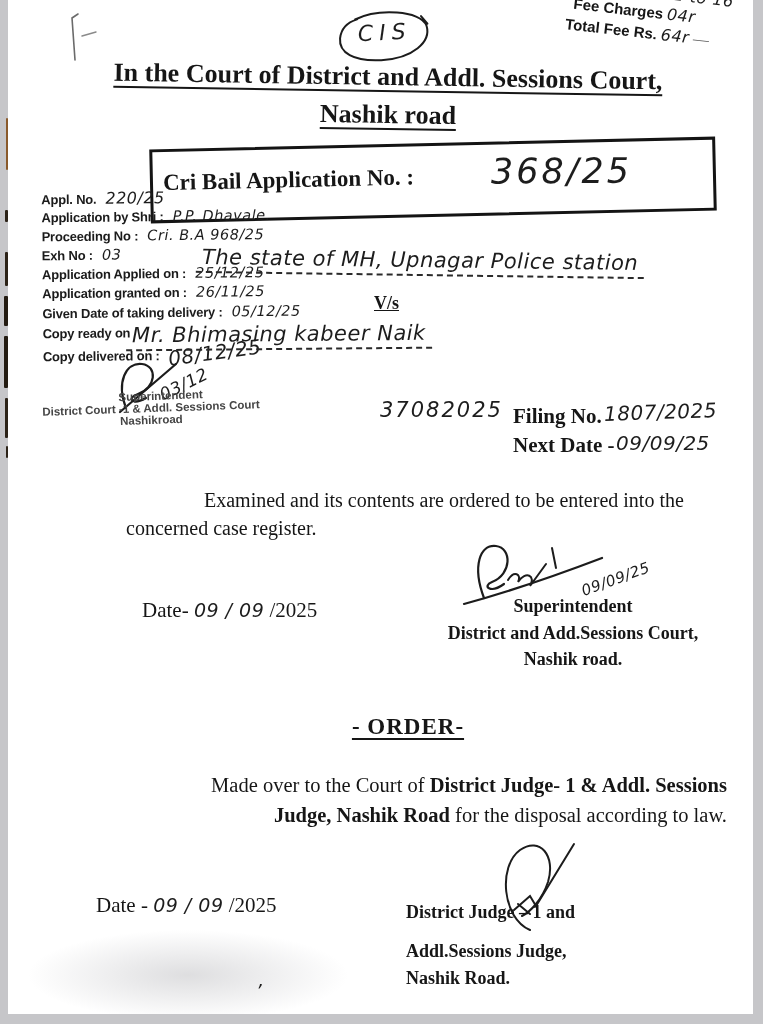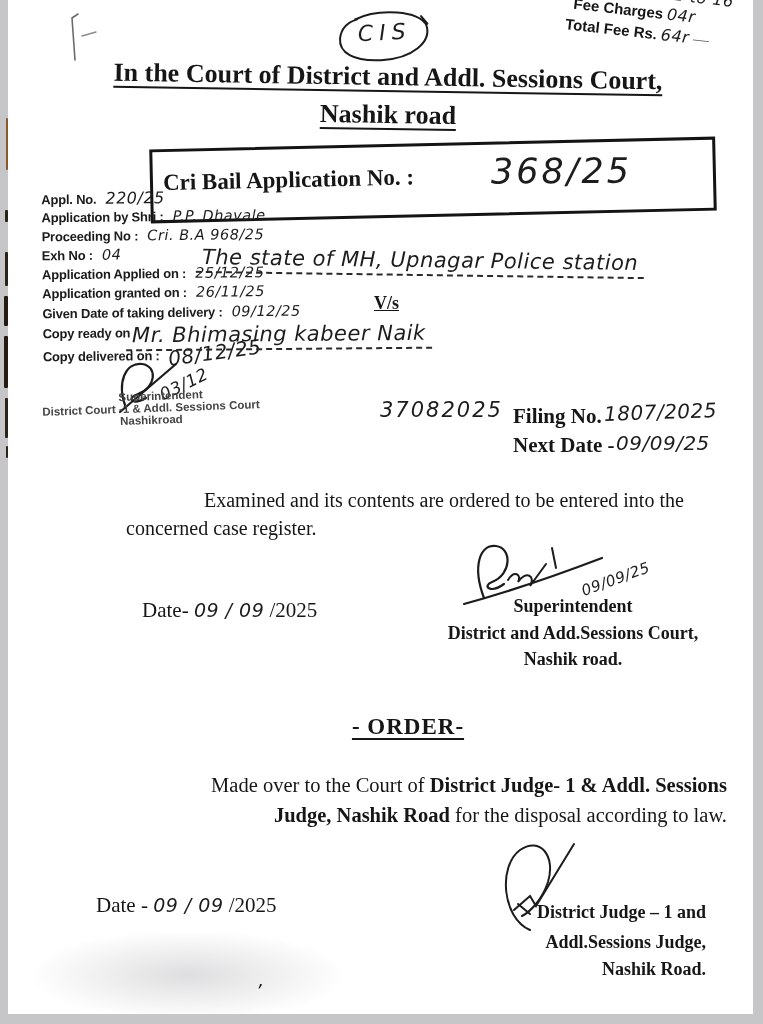--- a/index.html
+++ b/index.html
@@ -107,33 +107,33 @@
     <div style="height:19px;">
       <span class="metalabel">Application by Shri :</span>
       <span class="hw metaval">P.P. Dhavale.</span>
     </div>
     <div style="height:19px;">
       <span class="metalabel">Proceeding No :</span>
       <span class="hw metaval">Cri. B.A 968/25</span>
     </div>
     <div style="height:19px;">
       <span class="metalabel">Exh No :</span>
-      <span class="hw metaval">04</span>
+      <span class="hw metaval">03</span>
     </div>
     <div style="height:19px;">
       <span class="metalabel">Application Applied on :</span>
       <span class="hw metaval">25/12/25</span>
     </div>
     <div style="height:20px;">
       <span class="metalabel">Application granted on :</span>
       <span class="hw metaval">26/11/25</span>
     </div>
     <div style="height:20px;">
       <span class="metalabel">Given Date of taking delivery :</span>
-      <span class="hw metaval">09/12/25</span>
+      <span class="hw metaval">05/12/25</span>
     </div>
     <div style="height:18px;">
       <span class="metalabel">Copy ready on</span>
     </div>
     <div style="height:19px;">
       <span class="metalabel">Copy delivered on :</span>
       <span class="hw" style="display:inline-block; font-size:20px; margin-left:4px; transform:rotate(-7deg);">08/12/25</span>
     </div>
   </div>
 
@@ -197,21 +197,21 @@
     <span class="hw" style="font-size:19px;">09 / 09</span>
     <span class="serif"> /2025</span>
   </div>
 
   <svg class="abs" style="left:448px; top:838px;" width="170" height="100" viewBox="0 0 170 100">
     <path d="M74,92 C46,80 42,28 64,12 C84,-2 100,18 92,44 C86,62 74,74 66,78" stroke="#1c1c1c" stroke-width="2" fill="none" stroke-linecap="round"></path>
     <path d="M58,72 L74,58 L80,68 L118,6" stroke="#1c1c1c" stroke-width="2" fill="none" stroke-linecap="round"></path>
     <path d="M62,66 l12,10" stroke="#1c1c1c" stroke-width="2" fill="none" stroke-linecap="round"></path>
   </svg>
 
-  <div class="abs" style="left:398px; top:902px; width:300px; text-align:right;">
+  <div class="abs" style="left:398px; top:902px; width:300px; text-align:left;">
     <div class="serif b" style="font-size:18px;">District Judge – 1 and</div>
-    <div class="serif b" style="font-size:18px; margin-top:9px;">Addl.Sessions Judge,</div>
+    <div class="serif b" style="font-size:18px; margin-top:18px;">Addl.Sessions Judge,</div>
     <div class="serif b" style="font-size:18px; margin-top:6px;">Nashik Road.</div>
   </div>
 
   <span class="abs hw" style="left:248px; top:980px; font-size:18px;">’</span>
 
 </div>
 
 </body></html>

